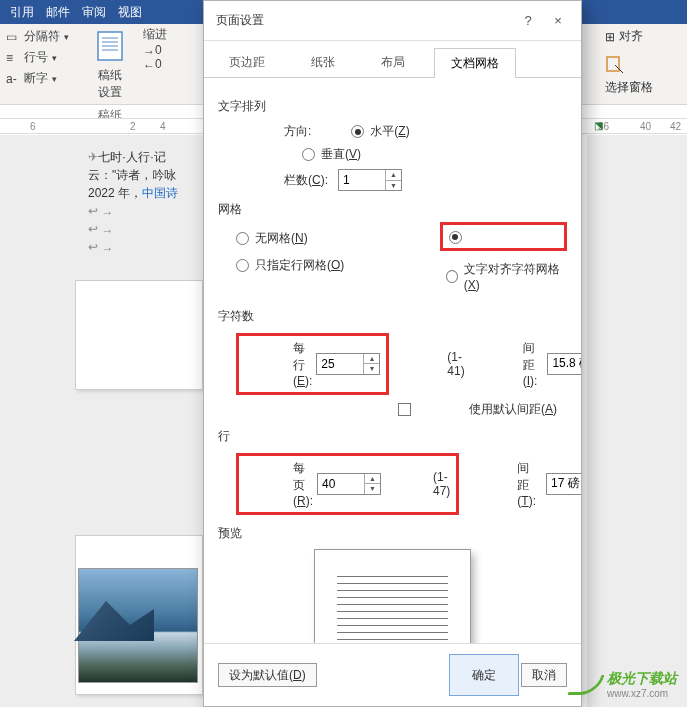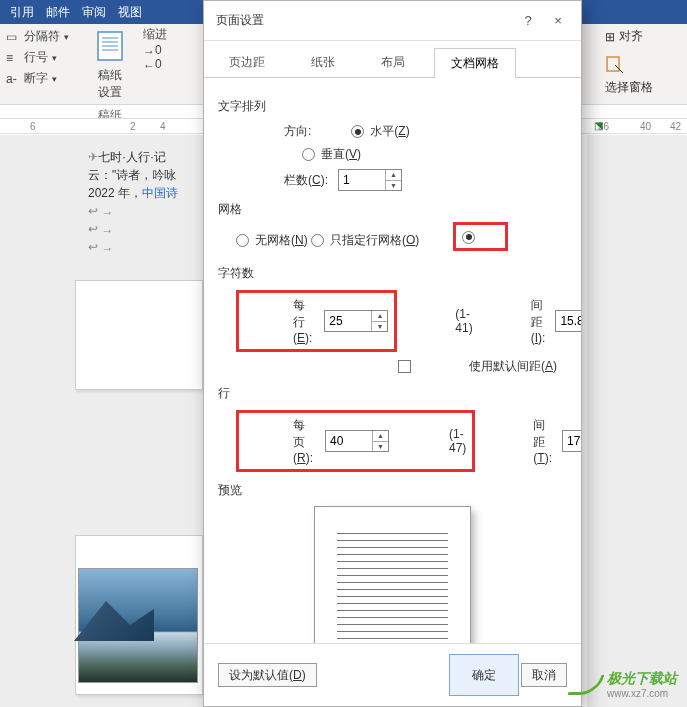--- a/index.html
+++ b/index.html
@@ -74,21 +74,21 @@
   .grid-cols { display:flex; gap:40px; margin-left:18px;}
   
   .preview-box { margin:8px auto 0; width:155px; height:175px; background:#fff; box-shadow:0 0 0 1px #999, 4px 4px 8px rgba(0,0,0,.3); padding:20px 22px;}
   .preview-box .l { height:1px; background:#777; margin:6px 0;}
   .btn { border:1px solid #999; background:#f8f8f8; padding:4px 10px; font-size:12px; height:24px; display:inline-flex; align-items:center;}
   
   .footer { border-top:1px solid #ddd; padding:10px 14px; display:flex; align-items:center; gap:2px;}
   .footer .spacer { flex:1;}
   .btn.primary { border-color:#7aa7d8; background:#e8f1fb; padding:20px 22px;}
   
-  .hl-inline { display:inline-flex; align-items:center; gap:12px;}
+  .hl-inline { display:inline-flex; align-items:center; gap:4px;}
 </style>
 </head>
 <body>
 
 <div class="ribbon-bg"></div>
 <div class="tabstrip">
   <span>引用</span>
   <span>邮件</span>
   <span>审阅</span>
   <span>视图</span>
@@ -226,20 +226,24 @@
             <span class="radio"></span>
             <span><span>只指定行网格</span>(<span class="under">O</span>)</span>
           </div>
       </div>
       <div>
         <div class="hl-red" style="margin:-4px 0 4px -6px;">
           <div class="radio-row">
               <span class="radio checked"></span>
             </div>
         </div>
+        <div class="radio-row" style="margin:6px 0;">
+            <span class="radio"></span>
+            <span><span>文字对齐字符网格</span>(<span class="under">X</span>)</span>
+          </div>
       </div>
     </div>
 
     <div class="section-title">字符数</div>
     <div class="row">
       <span class="hl-red hl-inline">
         <span class="label"><span>每行</span>(<span class="under">E</span>):</span>
         <span class="spin">
             <input value="25" style="">
             <span class="arrows">

